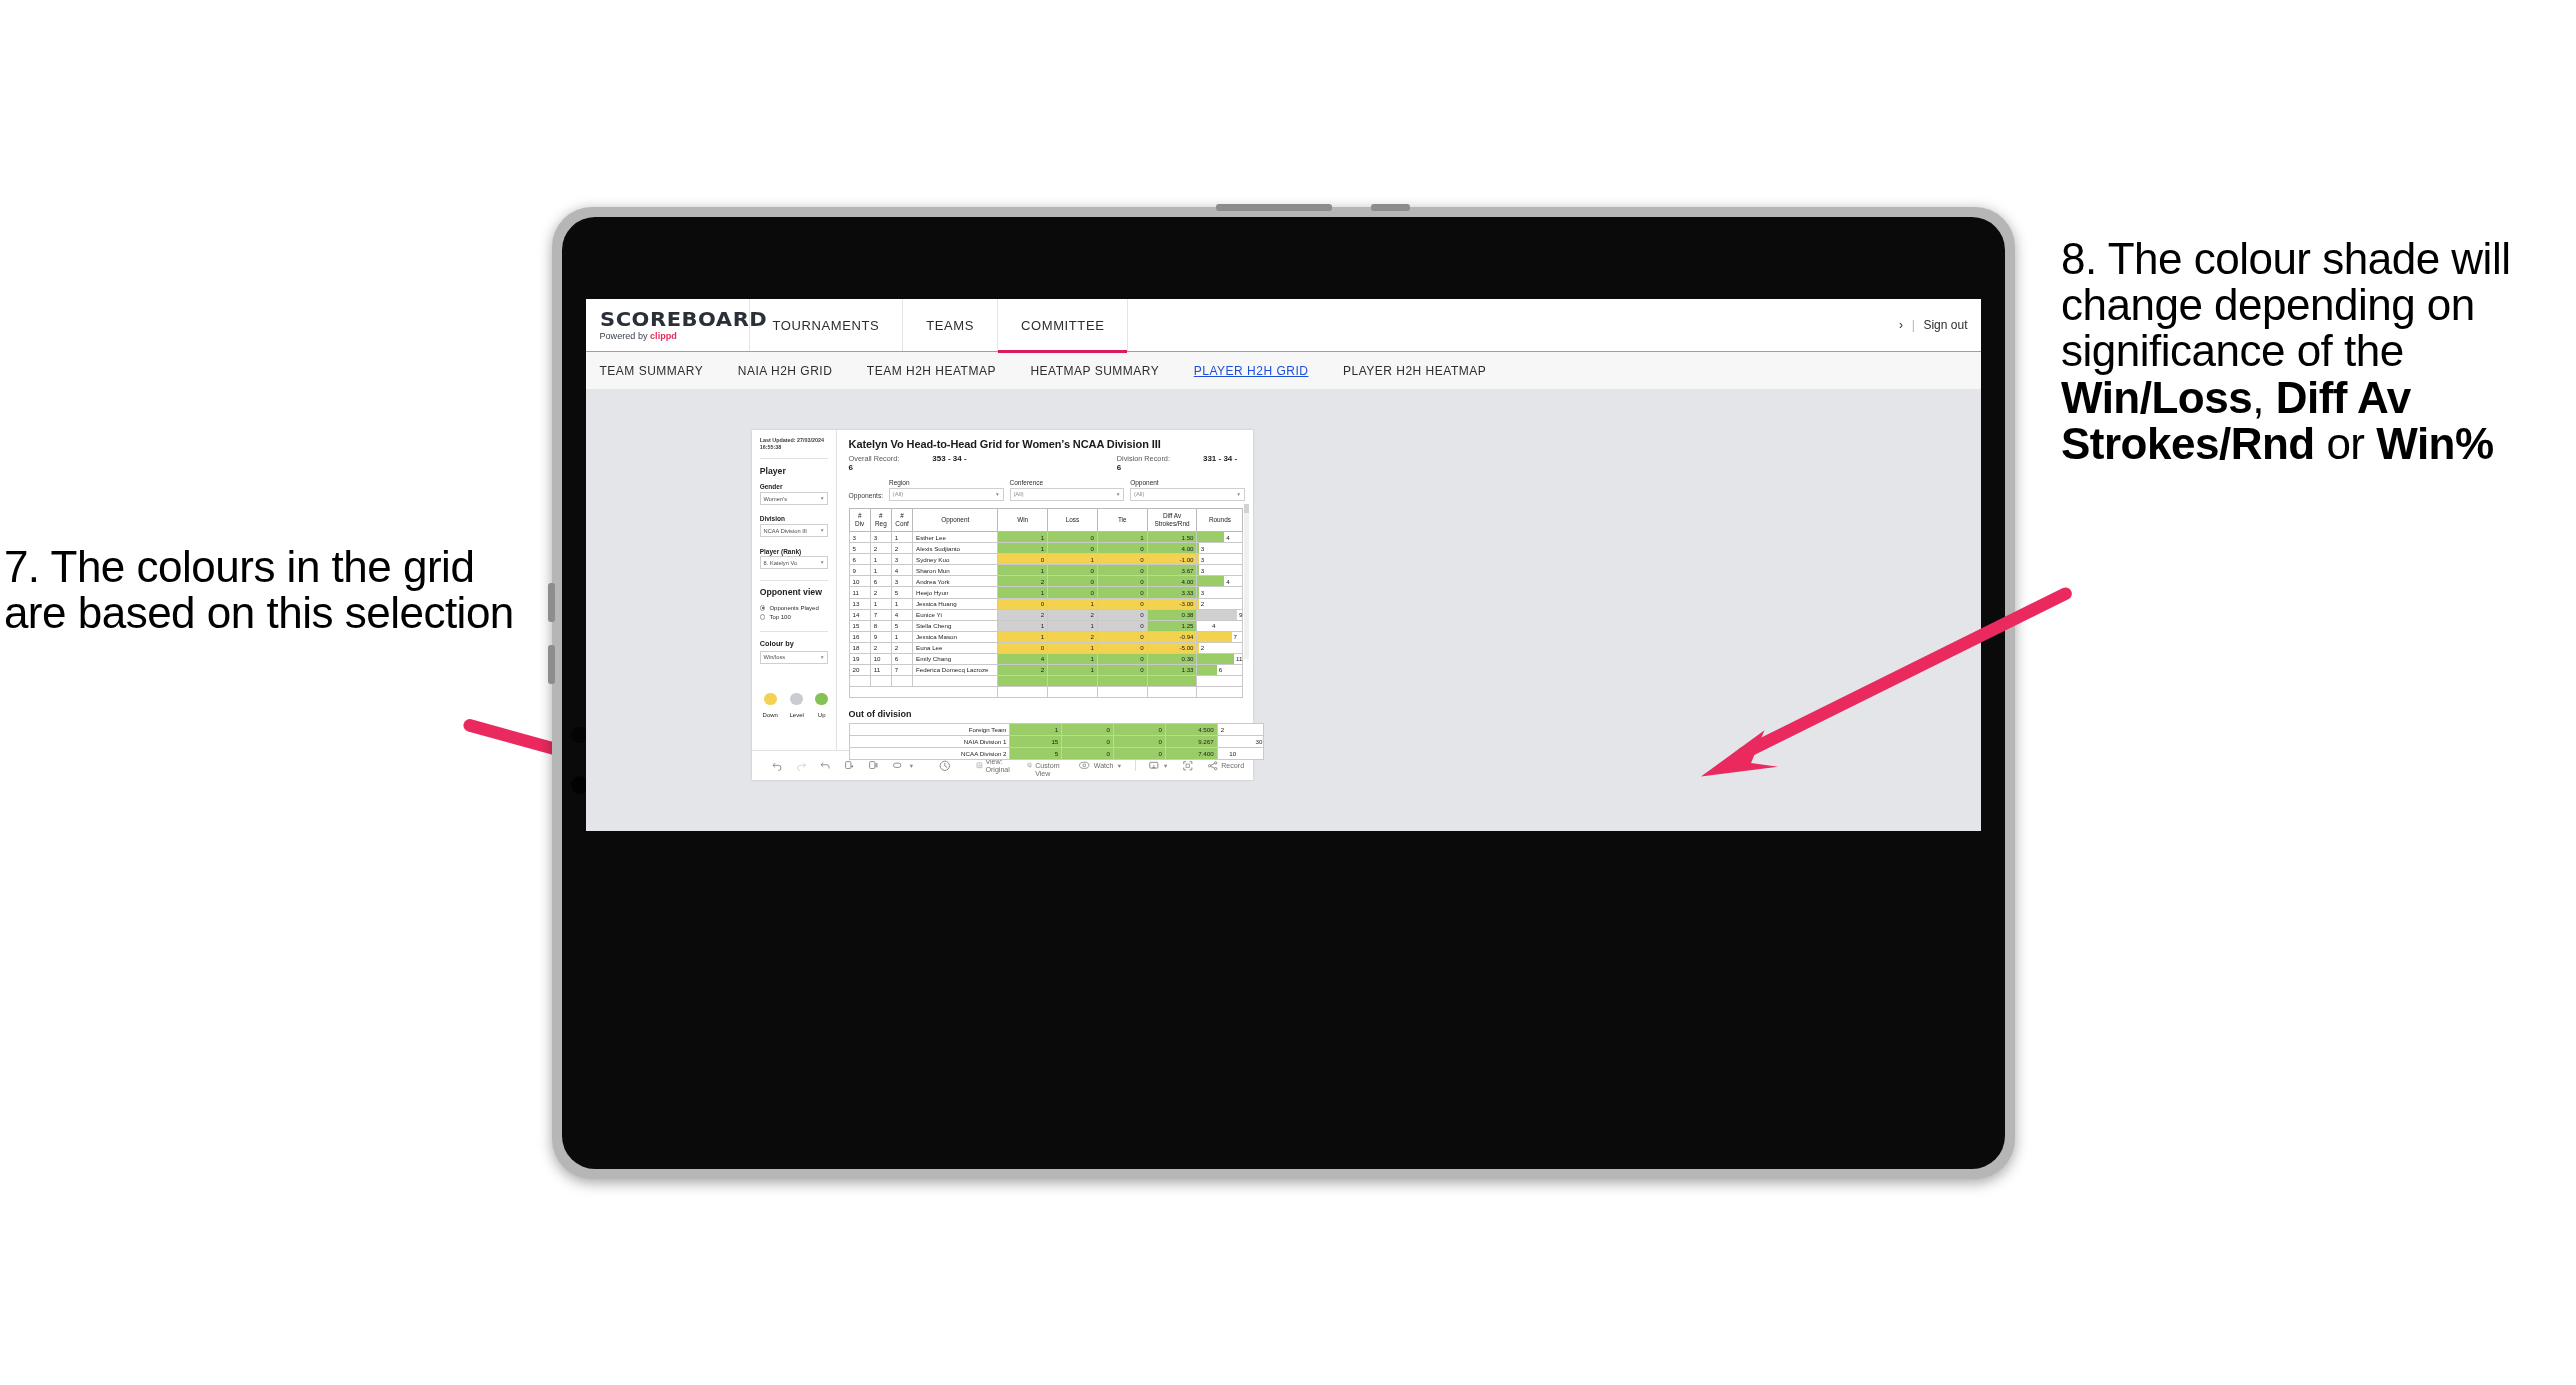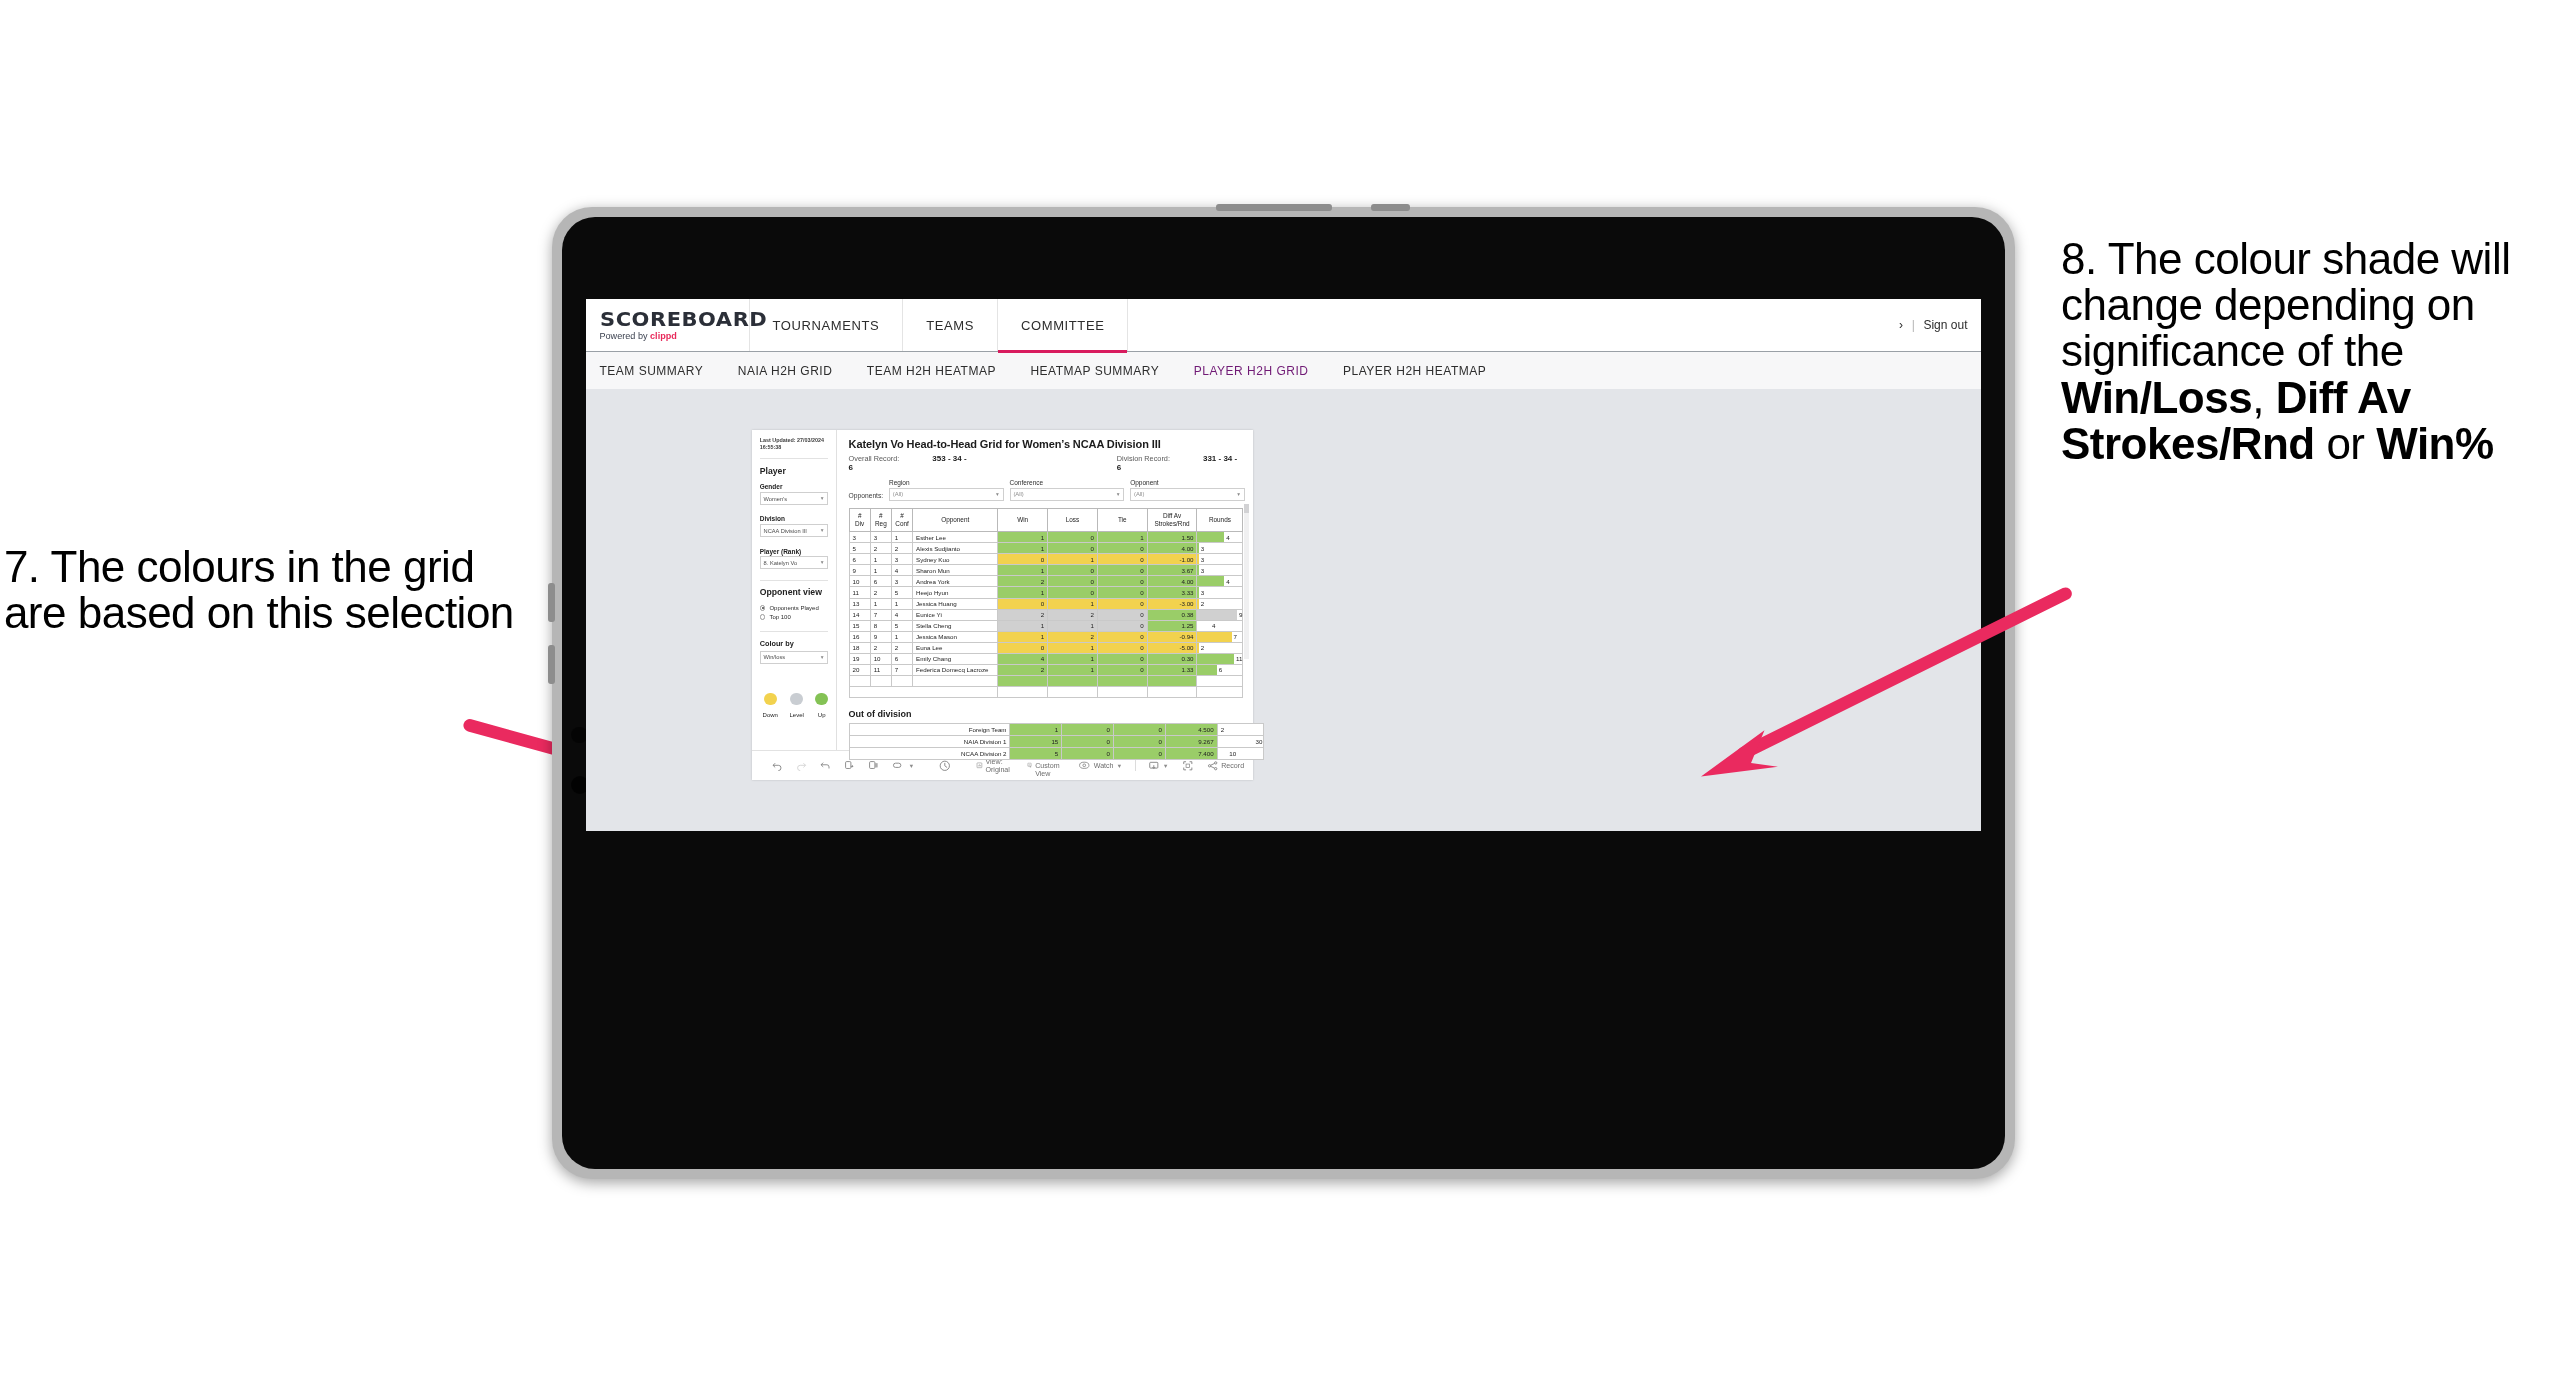--- a/index.html
+++ b/index.html
@@ -47,21 +47,21 @@
   .navtab.active{position:relative;}
   .navtab.active:after{content:"";position:absolute;left:0;right:0;bottom:-1.9px;height:2.9px;
           background:#d81b5e;}
   .topbar-right{margin-left:auto;display:flex;align-items:center;padding-right:13.5px;
           font-size:12px;color:#2d2d2d;gap:8.7px;}
   .topbar-right .sep{color:#b5b5b5;}
   .subnav{height:37px;background:#f7f7f8;display:flex;align-items:center;
           padding-left:13.5px;gap:0;border-bottom:1px solid #dcdcdc;}
   .subtab{font-size:12px;color:#2d2d2d;letter-spacing:0.5px;padding:0 21px 0 0;
           margin-right:13.5px;cursor:pointer;}
-  .subtab.active{color:#701a75;}
+  .subtab.active{color:#1d4ed8;text-decoration:underline;}
   .canvas{position:absolute;left:0;top:90px;right:0;bottom:0;background:#e3e5e9;}
   
   .viz{position:absolute;left:166px;top:41px;width:501px;height:350px;background:#fff;
        box-shadow:0 0 1.9px rgba(0,0,0,.18);display:flex;flex-direction:column;}
   .viz-main{flex:1;display:flex;min-height:0;}
   .vpanel{width:85px;border-right:1px solid #e0e0e0;padding:6.7px 7.7px 0 7.7px;box-sizing:border-box;
           font-size:6px;color:#2b2b2b;}
   .lastupd{font-size:5.4px;font-weight:bold;color:#3d3d3d;line-height:1.35;}
   .hr{height:1px;background:#e2e2e2;margin:6.7px 0 6.7px 0;}
   .vp-h{font-size:8.7px;font-weight:bold;color:#222;margin:0 0 7.7px 0;}

